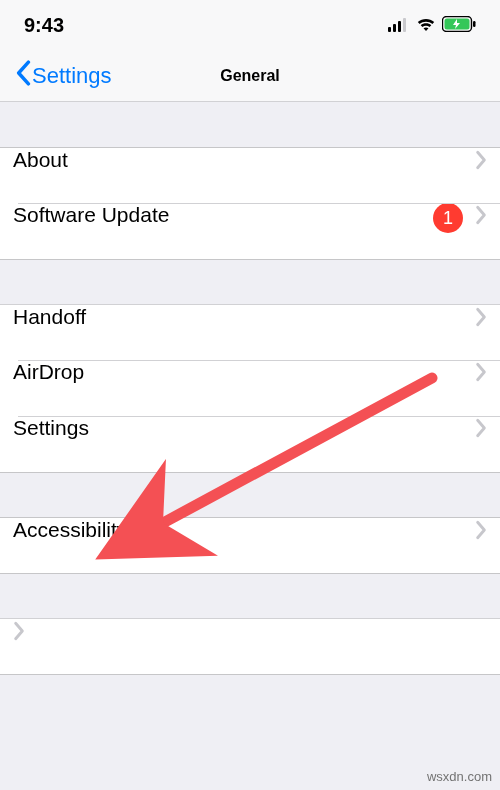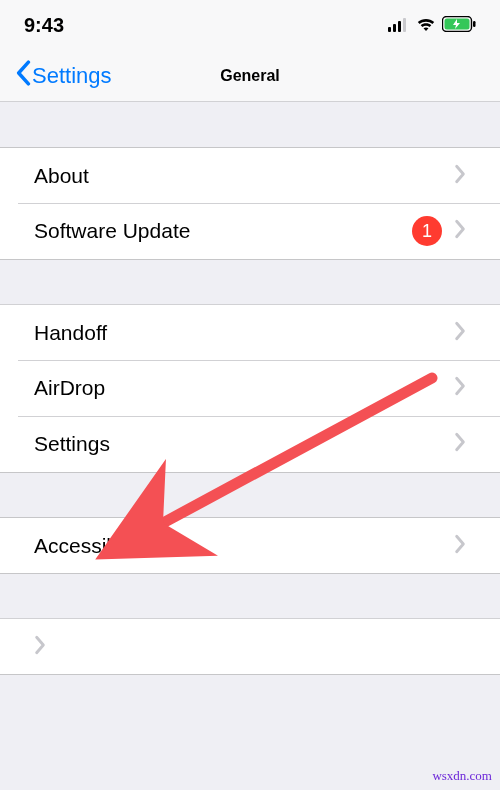--- a/index.html
+++ b/index.html
@@ -45,24 +45,24 @@
       position: absolute;
       left: 50%;
       transform: translateX(-50%);
       font-weight: 600;
       font-size: 16px;
       color: #000;
     }
     .section-gap { height: 45px; }
     .cell {
       display: flex;
-      align-items: center;
+      align-items: flex-start;
       background: #fff;
       height: 56px;
-      padding: 0 34px;
+      padding: 0 13px;
       font-size: 21px;
       color: #000;
       border-top: 1px solid #d1d1d4;
       position: relative;
       cursor: pointer;
     }
     .group-top { border-top: 1px solid #c6c6c8; }
     .group-bottom::after {
       content: '';
       position: absolute;
@@ -99,22 +99,22 @@
     .arrow-overlay {
       position: absolute;
       pointer-events: none;
       z-index: 10;
     }
     .watermark {
       position: absolute;
       right: 8px;
       bottom: 6px;
       font-size: 13px;
-      color: #6d28d9;
-      font-family: Liberation Serif, serif;
+      color: #737373;
+      font-family: Liberation Sans, sans-serif;
     }
   </style>
 </head>
 <body>
 
 <div class="status-bar">
   <span>9:43</span>
   <div class="status-right">
     <span>
       <svg width="22" height="14" viewBox="0 0 22 14">

